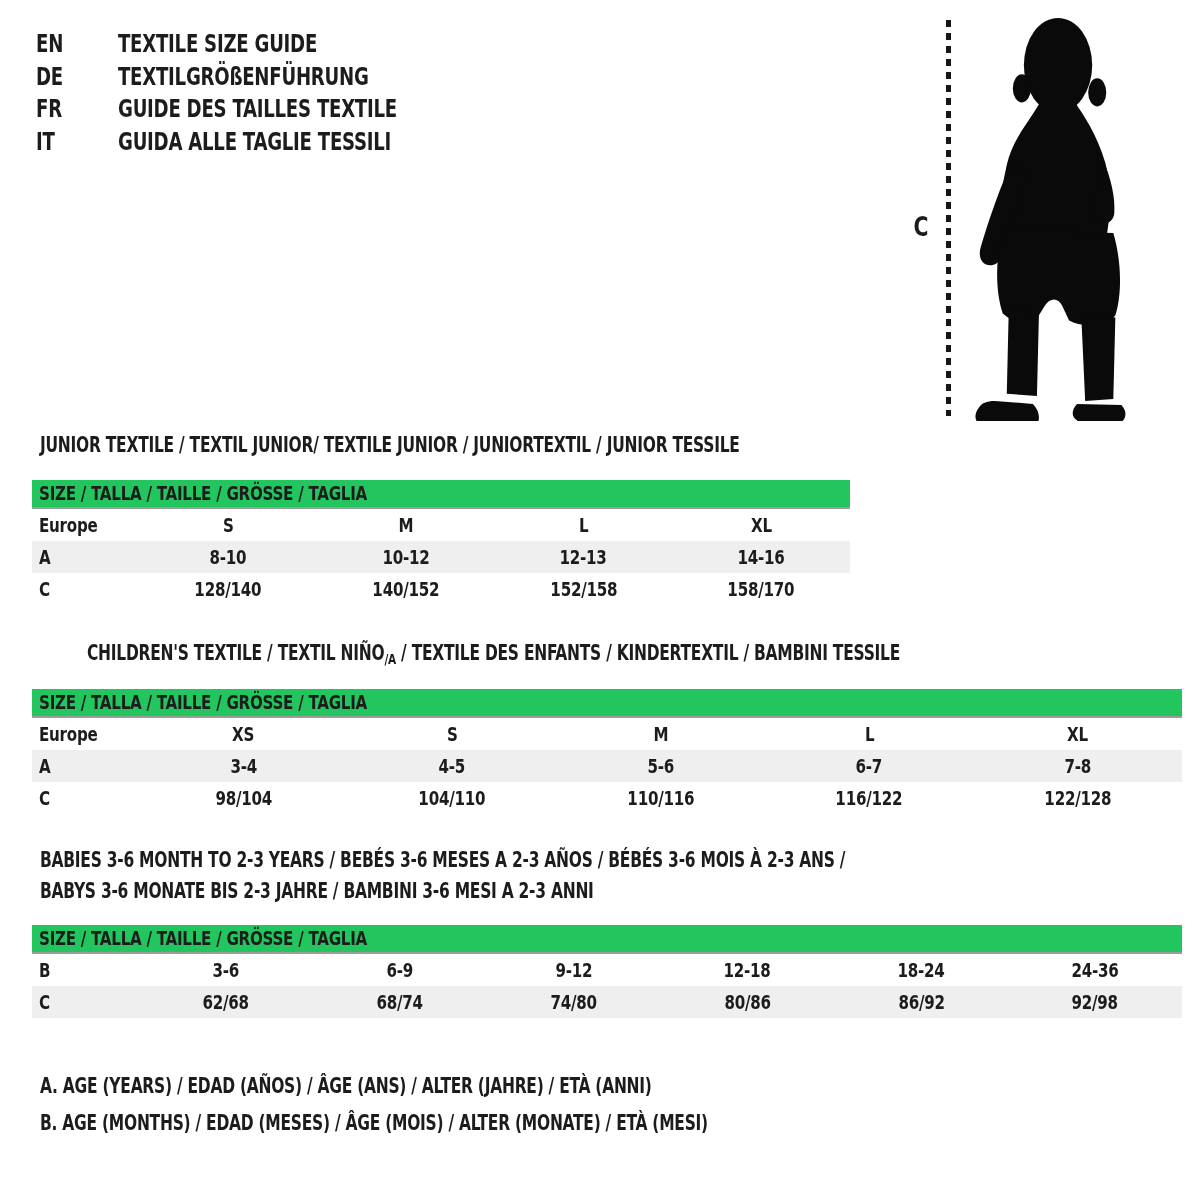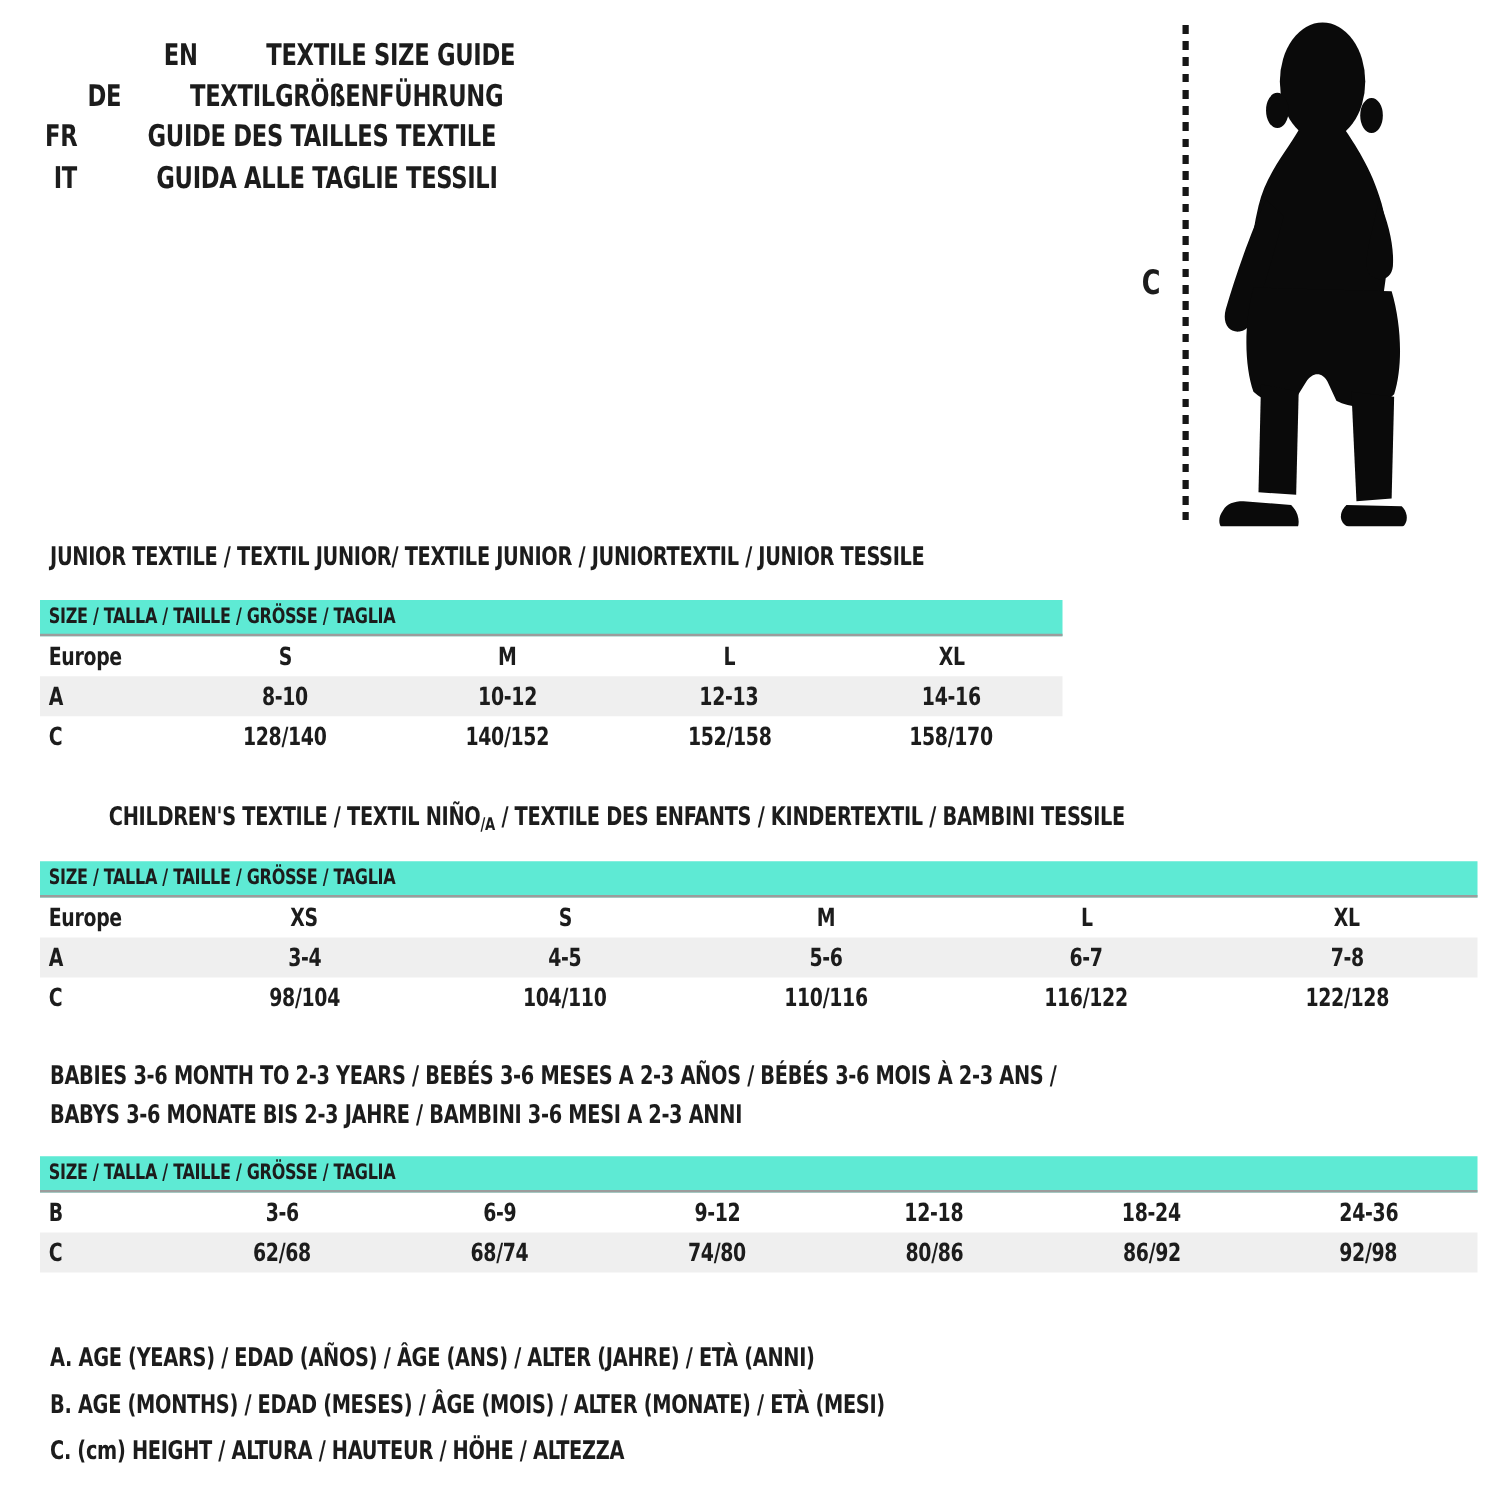--- a/index.html
+++ b/index.html
@@ -11,21 +11,21 @@
     font-stretch:condensed;
   }
   .canvas { position:absolute; inset:0; }
 
   
   .cx  { display:inline-block; transform:scaleX(0.84); transform-origin:0 50%; white-space:nowrap; letter-spacing:-0.3px; }
   .cxc { display:inline-block; transform:scaleX(0.84); transform-origin:50% 50%; white-space:nowrap; letter-spacing:-0.3px; }
 
   
   .lang-block { position:absolute; left:36px; top:28px; }
-  .lang-row { display:flex; line-height:32.5px; font-size:24px;justify-content:flex-end; }
+  .lang-row { display:flex; line-height:32.5px; font-size:24px; }
   .lang-row .code  { width:82px; }
   .lang-row .llabel{ }
 
   
   .dash-line {
     position:absolute; left:946px; top:20px; width:5px; height:396px;
     background:repeating-linear-gradient(to bottom,#161616 0 7px,transparent 7px 13px);
   }
   .c-label { position:absolute; left:912px; top:211px; font-size:27px; }
   .baby { position:absolute; left:964px; top:14px; width:172px; height:407px; }
@@ -33,22 +33,22 @@
   
   .stitle { position:absolute; left:40px; font-size:20.5px; margin:0; font-weight:bold; }
   .stitle .ssub { font-size:14px; vertical-align:-4px; }
 
   
   .size-table { position:absolute; left:32px; }
   .t-junior   { top:480px; width:818px; }
   .t-children { top:689px; width:1150px; }
   .t-babies   { top:925px; width:1150px; }
   .size-bar {
-    height:27px; line-height:27px; background:#5eead4;
-    border-bottom:2px solid #9c9c9c; padding-left:7px; font-size:17px;
+    height:27px; line-height:27px; background:#22c55e;
+    border-bottom:2px solid #9c9c9c; padding-left:7px; font-size:20px;
   }
   .trow { display:flex; align-items:center; height:32px; font-size:20px;justify-content:center; }
   .trow.shade { background:#efefef; }
   .trow .rlabel { width:100px; padding-left:7px; text-align:left; }
   .trow .cell { flex:1; text-align:center; }
 
   
   .legend { position:absolute; left:40px; top:1068px;text-decoration:underline; }
   .legend-line { line-height:37px; font-size:20.5px; }
 </style>
@@ -169,16 +169,15 @@
       <span class="cell"><span class="cxc">74/80</span></span>
       <span class="cell"><span class="cxc">80/86</span></span>
       <span class="cell"><span class="cxc">86/92</span></span>
       <span class="cell"><span class="cxc">92/98</span></span>
     </div>
   </div>
 
   <section class="legend">
     <div class="legend-line"><span class="cx">A. AGE (YEARS) / EDAD (AÑOS) / ÂGE (ANS) / ALTER (JAHRE) / ETÀ (ANNI)</span></div>
     <div class="legend-line"><span class="cx">B. AGE (MONTHS) / EDAD (MESES) / ÂGE (MOIS) / ALTER (MONATE) / ETÀ (MESI)</span></div>
-    <div class="legend-line"><span class="cx">C. (cm) HEIGHT / ALTURA / HAUTEUR / HÖHE / ALTEZZA</span></div>
   </section>
 
 </div>
 
 </body></html>

